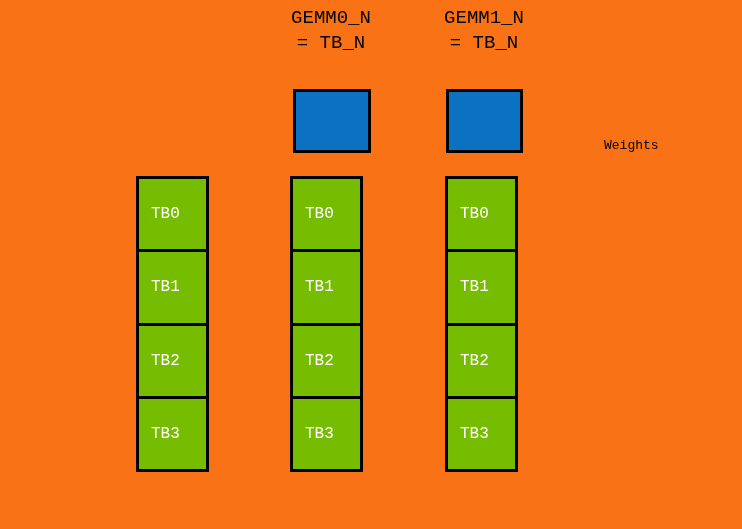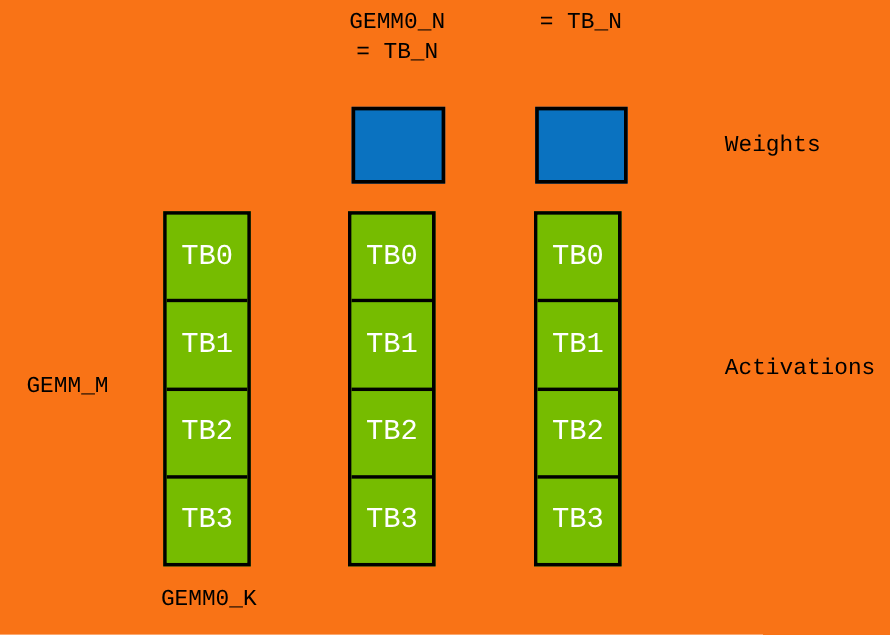--- a/index.html
+++ b/index.html
@@ -58,50 +58,52 @@
     border: 3px solid #000000;
     background: #76BC00;
     display: flex;
     flex-direction: column;
   }
   .tb-cell {
     box-sizing: border-box;
     flex: 1 1 0;
     background: #76BC00;
     color: #ffffff;
-    font-size: 24px;
+    font-size: 16px;
     display: flex;
     align-items: center;
     padding-left: 12px;
     border-bottom: 3px solid #000000;
   }
   .tb-cell:last-child {
     border-bottom: none;
     text-align: right;
   }
 
   
   .side-label {
     position: absolute;
-    font-size: 19px;
+    font-size: 13px;
     color: #000000;
     white-space: pre;
+    margin-top: 28px;
   }
 </style>
 </head>
 <body>
 
 <div id="canvas">
 
   <div class="col-header" style="left:251px; top:6px;">
     <span class="line1">GEMM0_N</span>
     <span class="line2">= TB_N</span>
   </div>
 
   <div class="col-header" style="left:404px; top:6px;">
+    <span class="line1">GEMM1_N</span>
     <span class="line2">= TB_N</span>
   </div>
 
   <div class="weight-box" style="left:293px; top:89px; width:78px; height:64px;"></div>
 
   <div class="weight-box" style="left:446px; top:89px; width:77px; height:64px;"></div>
 
   <div class="activation-stack" style="left:136px; top:176px; width:73px; height:296px;">
     <div class="tb-cell">TB0</div>
     <div class="tb-cell">TB1</div>
@@ -116,22 +118,19 @@
     <div class="tb-cell">TB3</div>
   </div>
 
   <div class="activation-stack" style="left:445px; top:176px; width:73px; height:296px;">
     <div class="tb-cell">TB0</div>
     <div class="tb-cell">TB1</div>
     <div class="tb-cell">TB2</div>
     <div class="tb-cell">TB3</div>
   </div>
 
-  <div class="label" style="left:22px; top:310px;">GEMM_M</div>
 
-  <div class="label center" style="left:104px; top:487px; width:140px;">GEMM0_K</div>
 
 
   <div class="side-label" style="left:604px; top:110px;">Weights</div>
 
-  <div class="side-label" style="left:604px; top:296px;">Activations</div>
 
 </div>
 
 </body></html>

